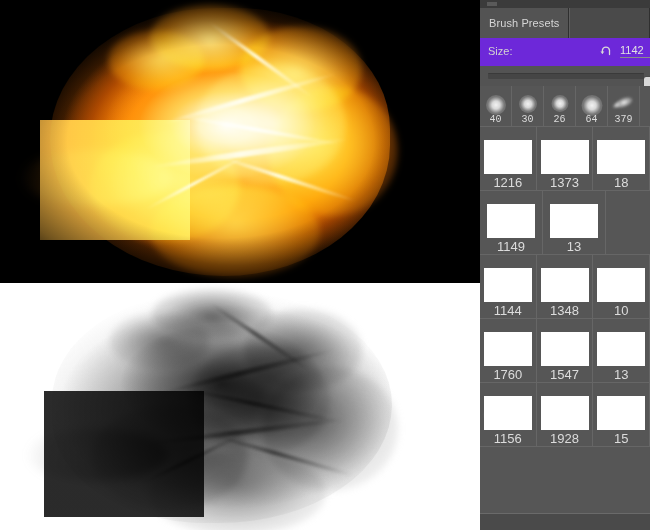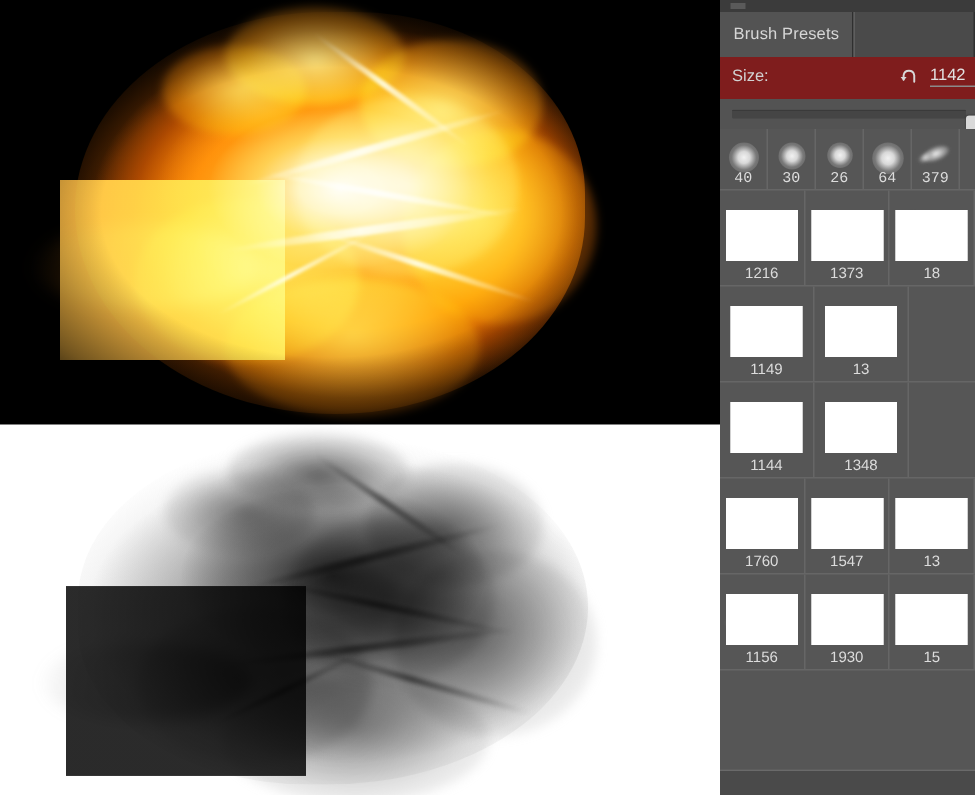--- a/index.html
+++ b/index.html
@@ -240,21 +240,21 @@
     flex: 1;
     background: #4a4a4a;
     border-left: 1px solid #5e5e5e;
     border-right: 1px solid #2f2f2f;
   }
 
   .size-row {
     position: absolute;
     left: 0; top: 38px;
     width: 170px; height: 28px;
-    background: #7f1d1d;
+    background: #6d28d9;
   }
   .size-label {
     position: absolute;
     left: 8px; top: 7px;
     font-size: 11px;
     color: #d2d2d2;
   }
   .reset-icon {
     position: absolute;
     left: 118px; top: 5px;
@@ -315,21 +315,21 @@
     overflow: hidden;
   }
   .round-row .preset-cell { width: 32px; }
   .tex-row   .preset-cell { width: 63px; }
 
   .cell-label {
     position: absolute;
     left: 0; right: 0;
     bottom: 2px;
     text-align: center;
-    font-size: 10px;
+    font-size: 13px;
     color: #dcdcdc;
     line-height: 11px;
   }
   .round-row .cell-label { bottom: 1px; font-size: 10px; font-family: Liberation Mono, monospace; }
 
   .round-brush {
     position: absolute;
     left: 50%;
     top: 9px;
     transform: translateX(-50%);
@@ -527,20 +527,27 @@
           <span class="cell-label">1144</span>
         </div>
         <div class="preset-cell">
           <span class="tex-brush">
             <span class="blob" style="left:10px;top:5px;width:30px;height:23px;transform:rotate(8deg);background:radial-gradient(ellipse at 50% 48%,#fcfcfc,#dcdcdc 42%,rgba(166,166,166,0.4) 70%,rgba(110,110,110,0) 100%)"></span>
             <span class="blob" style="left:2px;top:10px;width:13px;height:8px;transform:rotate(-20deg);background:radial-gradient(ellipse at 50% 50%,#e5e5e5,rgba(155,155,155,0.32) 62%,rgba(110,110,110,0) 100%)"></span>
             <span class="speckle" style="background:radial-gradient(circle 1px at 30% 36%,#fff 0 100%),radial-gradient(circle 1.1px at 66% 56%,#f1f1f1 0 100%)"></span>
           </span>
           <span class="cell-label">1348</span>
         </div>
+        <div class="preset-cell">
+          <span class="tex-brush">
+            <span class="blob" style="left:8px;top:6px;width:28px;height:22px;transform:rotate(-12deg);background:radial-gradient(ellipse at 46% 48%,#f7f7f7,#d5d5d5 42%,rgba(160,160,160,0.38) 70%,rgba(110,110,110,0) 100%)"></span>
+            <span class="speckle" style="background:radial-gradient(circle 1px at 32% 40%,#fff 0 100%),radial-gradient(circle 1.1px at 60% 34%,#eee 0 100%)"></span>
+          </span>
+          <span class="cell-label">10</span>
+        </div>
       </div>
 
 
       <div class="preset-row tex-row">
         <div class="preset-cell">
           <span class="tex-brush">
             <span class="blob" style="left:8px;top:5px;width:28px;height:24px;transform:rotate(-12deg);background:radial-gradient(ellipse at 48% 46%,#fcfcfc,#dadada 42%,rgba(164,164,164,0.4) 70%,rgba(110,110,110,0) 100%)"></span>
             <span class="blob" style="left:2px;top:14px;width:16px;height:11px;transform:rotate(-30deg);background:radial-gradient(ellipse at 50% 50%,#e8e8e8,rgba(158,158,158,0.34) 62%,rgba(110,110,110,0) 100%)"></span>
             <span class="speckle" style="background:radial-gradient(circle 1.1px at 30% 30%,#fff 0 100%),radial-gradient(circle 1px at 58% 64%,#f0f0f0 0 100%)"></span>
           </span>
@@ -571,21 +578,21 @@
             <span class="speckle" style="background:radial-gradient(circle 1.1px at 34% 40%,#fff 0 100%),radial-gradient(circle 1px at 64% 54%,#f0f0f0 0 100%)"></span>
           </span>
           <span class="cell-label">1156</span>
         </div>
         <div class="preset-cell">
           <span class="tex-brush">
             <span class="blob" style="left:10px;top:6px;width:28px;height:24px;transform:rotate(14deg);background:radial-gradient(ellipse at 52% 52%,#f6f6f6,#d2d2d2 40%,rgba(150,150,150,0.34) 66%,rgba(110,110,110,0) 100%)"></span>
             <span class="blob" style="left:16px;top:12px;width:14px;height:12px;border-radius:50%;background:radial-gradient(ellipse at 50% 50%,#6d6d6d,rgba(110,110,110,0.5) 60%,rgba(140,140,140,0) 100%)"></span>
             <span class="speckle" style="background:radial-gradient(circle 1.2px at 24% 32%,#fff 0 100%),radial-gradient(circle 1px at 70% 60%,#efefef 0 100%)"></span>
           </span>
-          <span class="cell-label">1930</span>
+          <span class="cell-label">1928</span>
         </div>
         <div class="preset-cell">
           <span class="tex-brush">
             <span class="blob" style="left:6px;top:7px;width:30px;height:21px;transform:rotate(-8deg);background:radial-gradient(ellipse at 46% 48%,#f8f8f8,#d6d6d6 42%,rgba(160,160,160,0.38) 70%,rgba(110,110,110,0) 100%)"></span>
             <span class="speckle" style="background:radial-gradient(circle 1px at 32% 38%,#fff 0 100%),radial-gradient(circle 1.1px at 62% 56%,#eee 0 100%)"></span>
           </span>
           <span class="cell-label">15</span>
         </div>
       </div>
 

